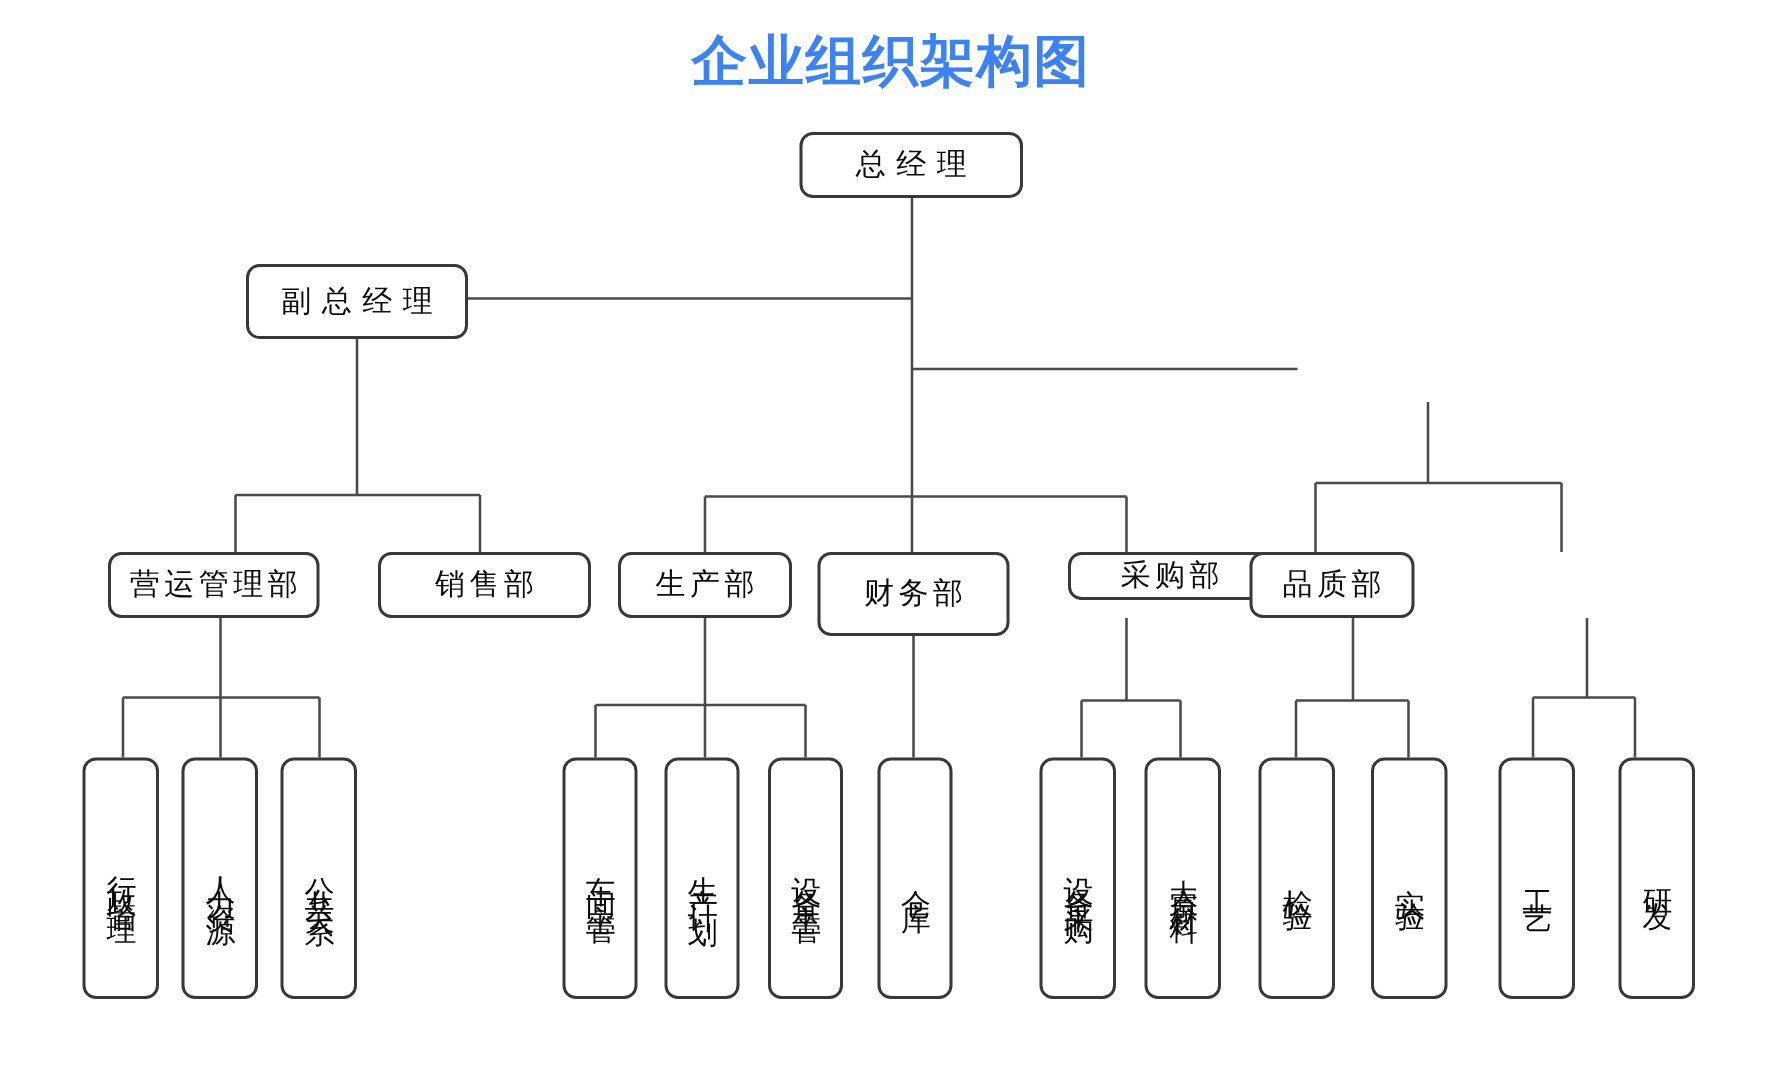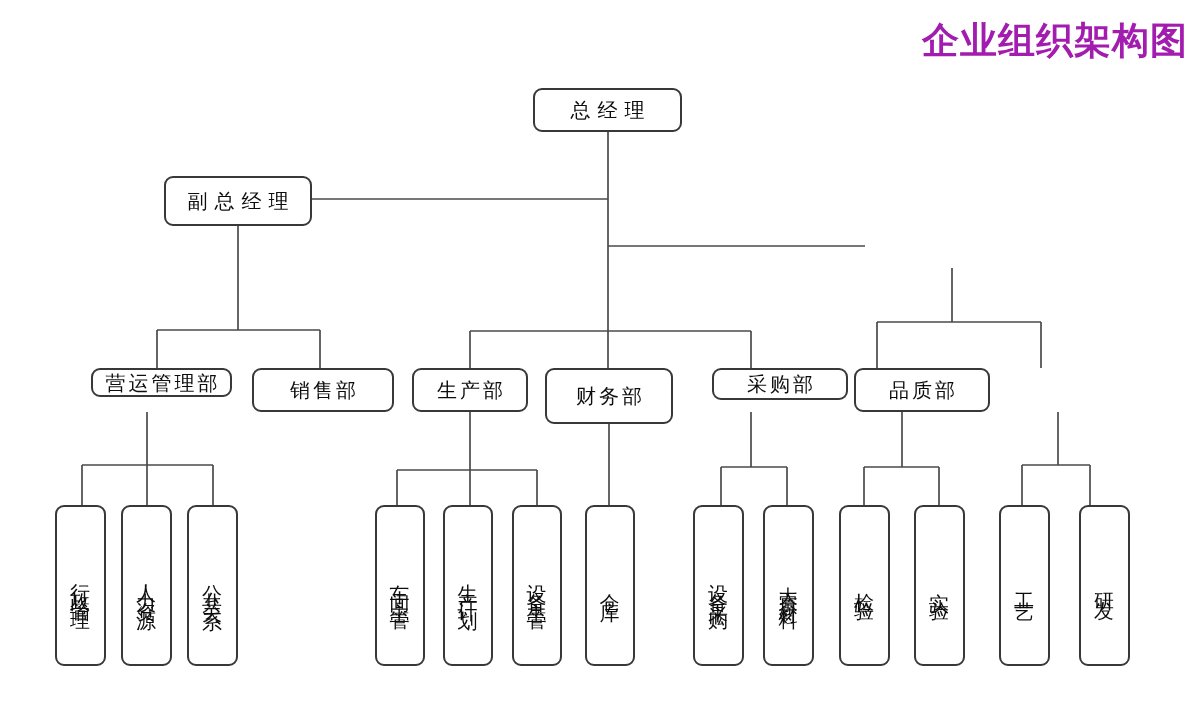--- a/index.html
+++ b/index.html
@@ -13,24 +13,24 @@
     width: 1188px;
     height: 719px;
     background: #ffffff;
     overflow: hidden;
   }
   #title {
     position: absolute;
     left: 0;
     right: 0;
     top: 16px;
-    text-align: right;
+    text-align: center;
     font-size: 37px;
     font-weight: 700;
-    color: #a21caf;
+    color: #3b82f6;
     letter-spacing: 1px;
     font-family: "Liberation Serif", serif;
   }
   #wires {
     position: absolute;
     left: 0;
     top: 0;
     pointer-events: none;
   }
   .node {
@@ -112,26 +112,26 @@
     <line x1="1058" y1="412" x2="1058" y2="465"></line>
     <line x1="1022" y1="465" x2="1090" y2="465"></line>
     <line x1="1022" y1="465" x2="1022" y2="505"></line>
     <line x1="1090" y1="465" x2="1090" y2="505"></line>
   </svg>
 
   <div class="node sp1" style="left:533px; top:88px; width:149px; height:44px">总经理</div>
 
   <div class="node sp1" style="left:164px; top:176px; width:148px; height:50px">副总经理</div>
 
-  <div class="node sp2" style="left:91px;  top:368px; width:141px; height:29px">营运管理部</div>
+  <div class="node sp2" style="left:72px;  top:368px; width:141px; height:44px">营运管理部</div>
   <div class="node sp2" style="left:252px; top:368px; width:142px; height:44px">销售部</div>
   <div class="node sp2" style="left:412px; top:368px; width:116px; height:44px">生产部</div>
   <div class="node sp2" style="left:545px; top:368px; width:128px; height:56px">财务部</div>
   <div class="node sp2" style="left:712px; top:368px; width:136px; height:32px">采购部</div>
-  <div class="node sp2" style="left:854px; top:368px; width:136px; height:44px">品质部</div>
+  <div class="node sp2" style="left:833px; top:368px; width:110px; height:44px">品质部</div>
 
   <div class="node v" style="left:55px;   top:505px; width:51px; height:161px">行政管理</div>
   <div class="node v" style="left:121px;  top:505px; width:51px; height:161px">人力资源</div>
   <div class="node v" style="left:187px;  top:505px; width:51px; height:161px">公共关系</div>
   <div class="node v" style="left:375px;  top:505px; width:50px; height:161px">车间主管</div>
   <div class="node v" style="left:443px;  top:505px; width:50px; height:161px">生产计划</div>
   <div class="node v" style="left:512px;  top:505px; width:50px; height:161px">设备主管</div>
   <div class="node v" style="left:585px;  top:505px; width:50px; height:161px">仓库</div>
   <div class="node v" style="left:693px;  top:505px; width:51px; height:161px">设备采购</div>
   <div class="node v" style="left:763px;  top:505px; width:51px; height:161px; letter-spacing:6px; font-size:19px">大宗原材料</div>

